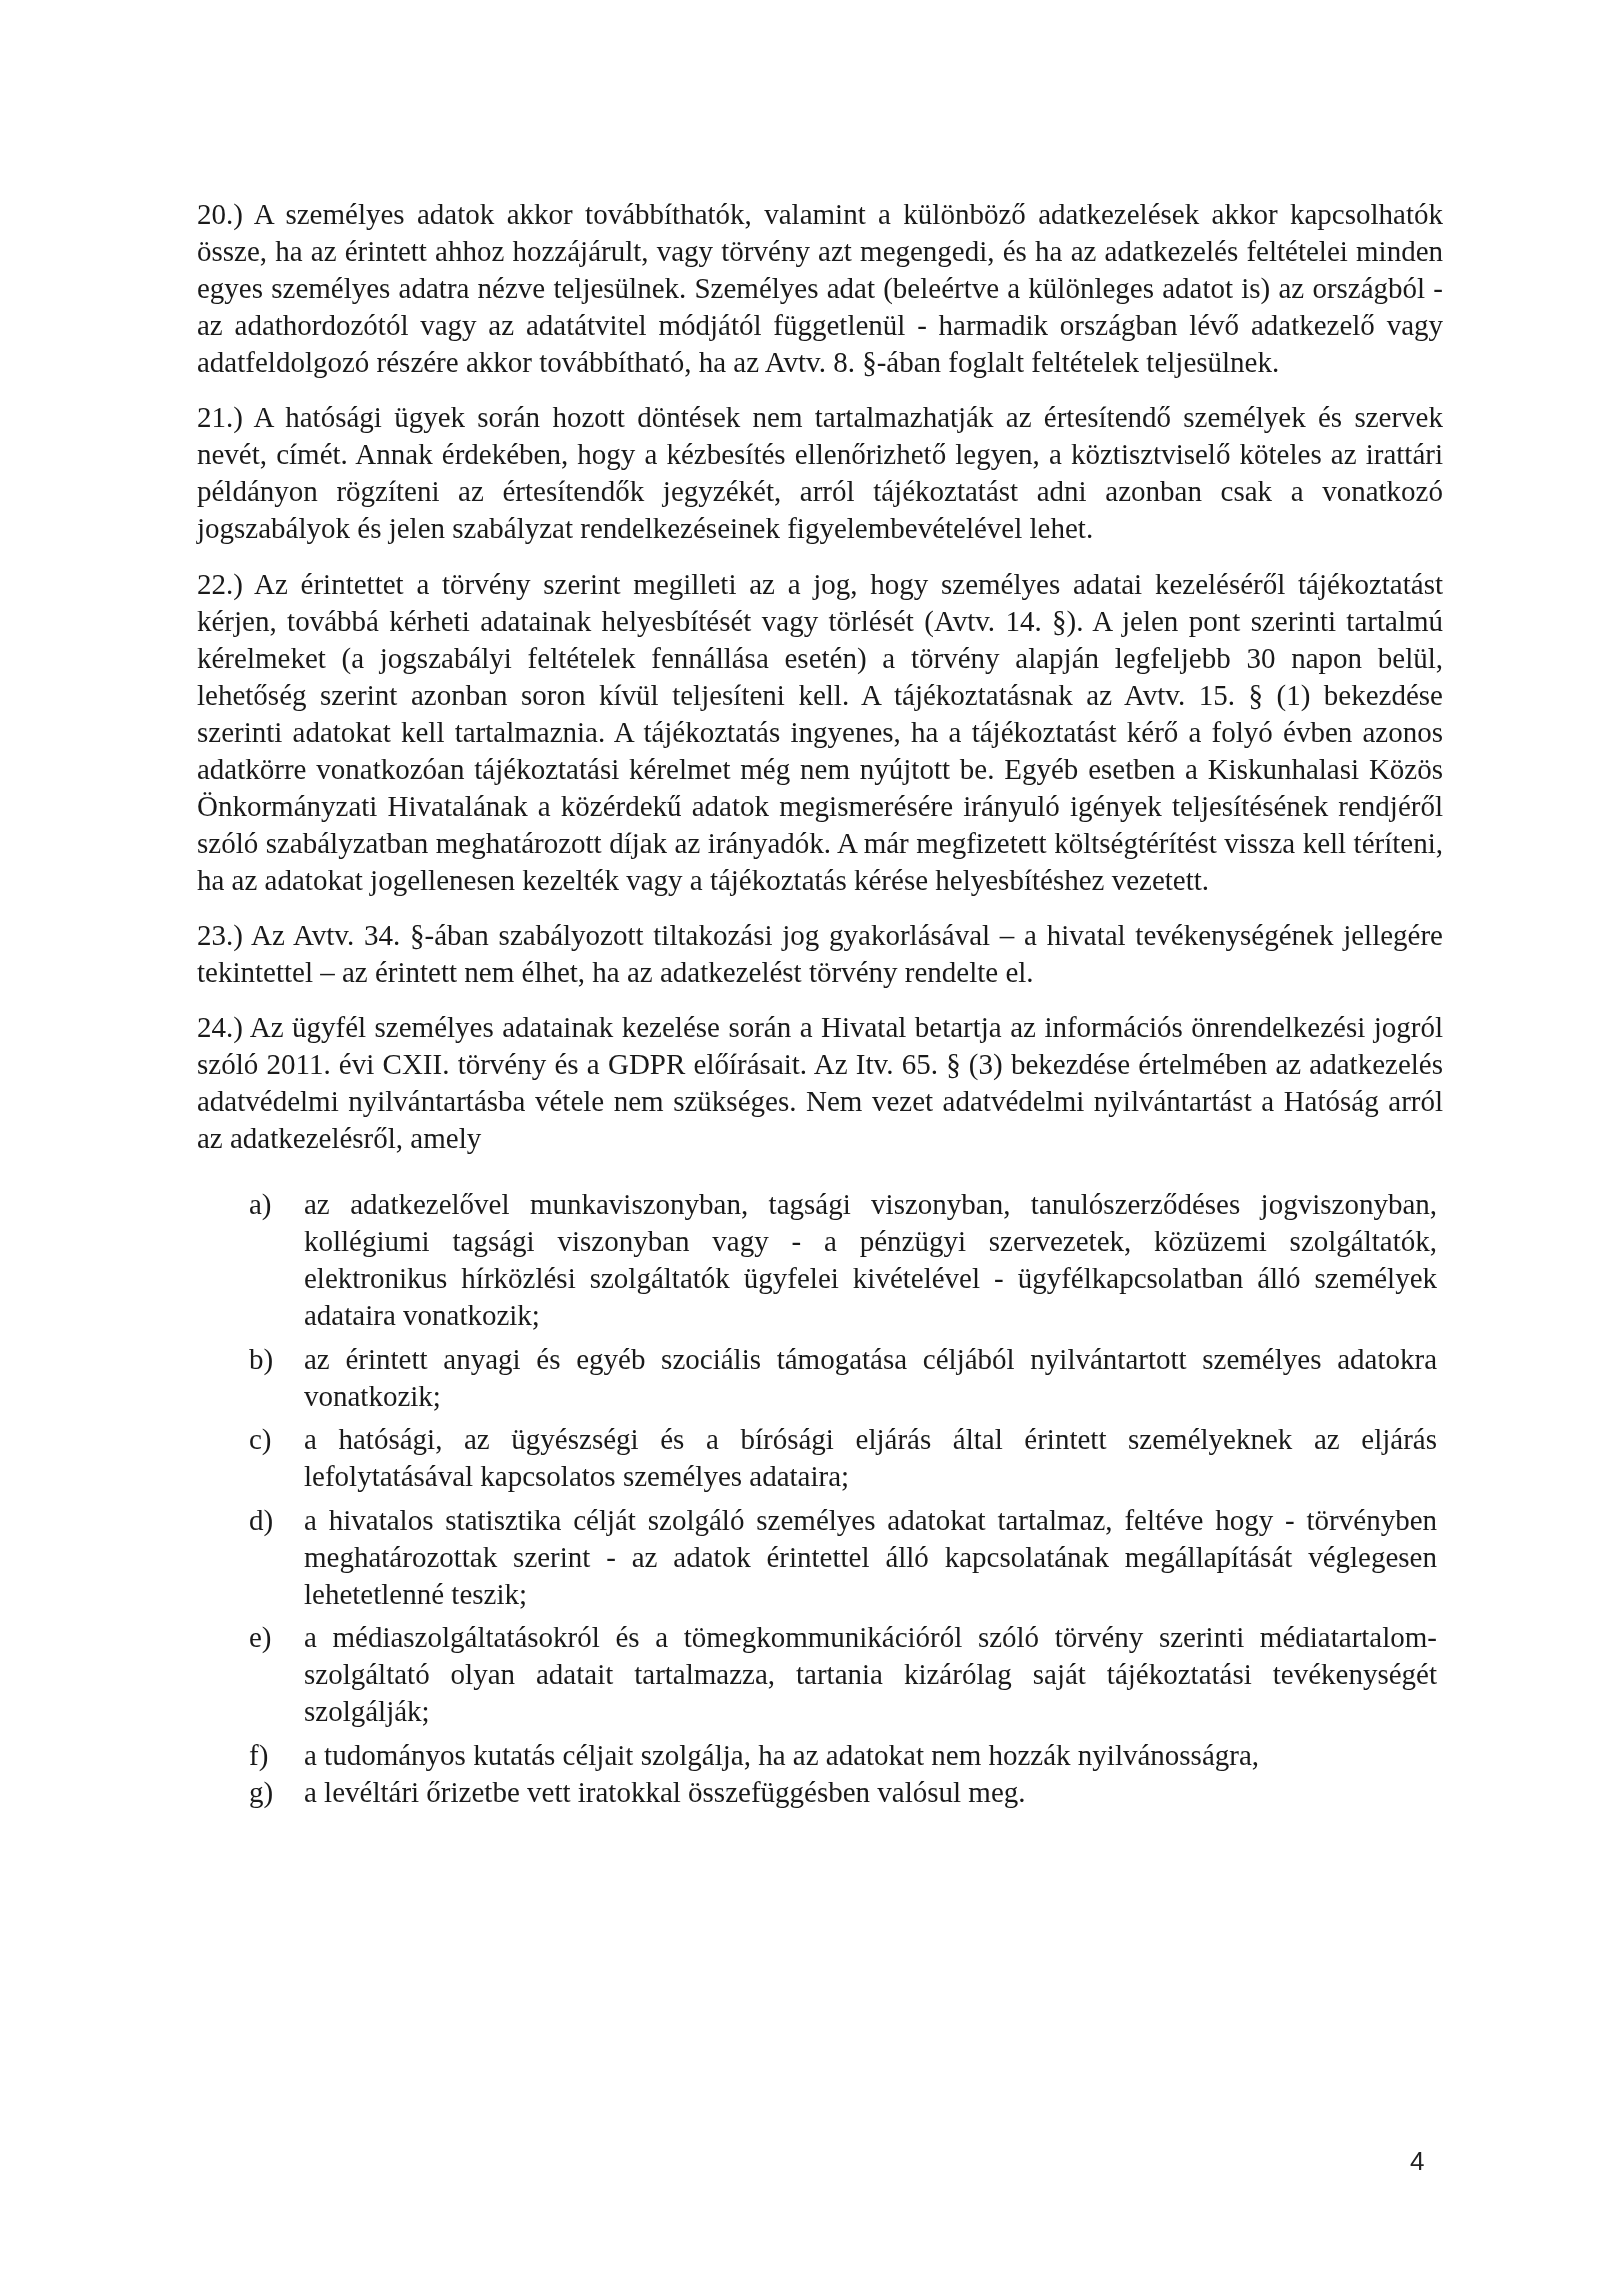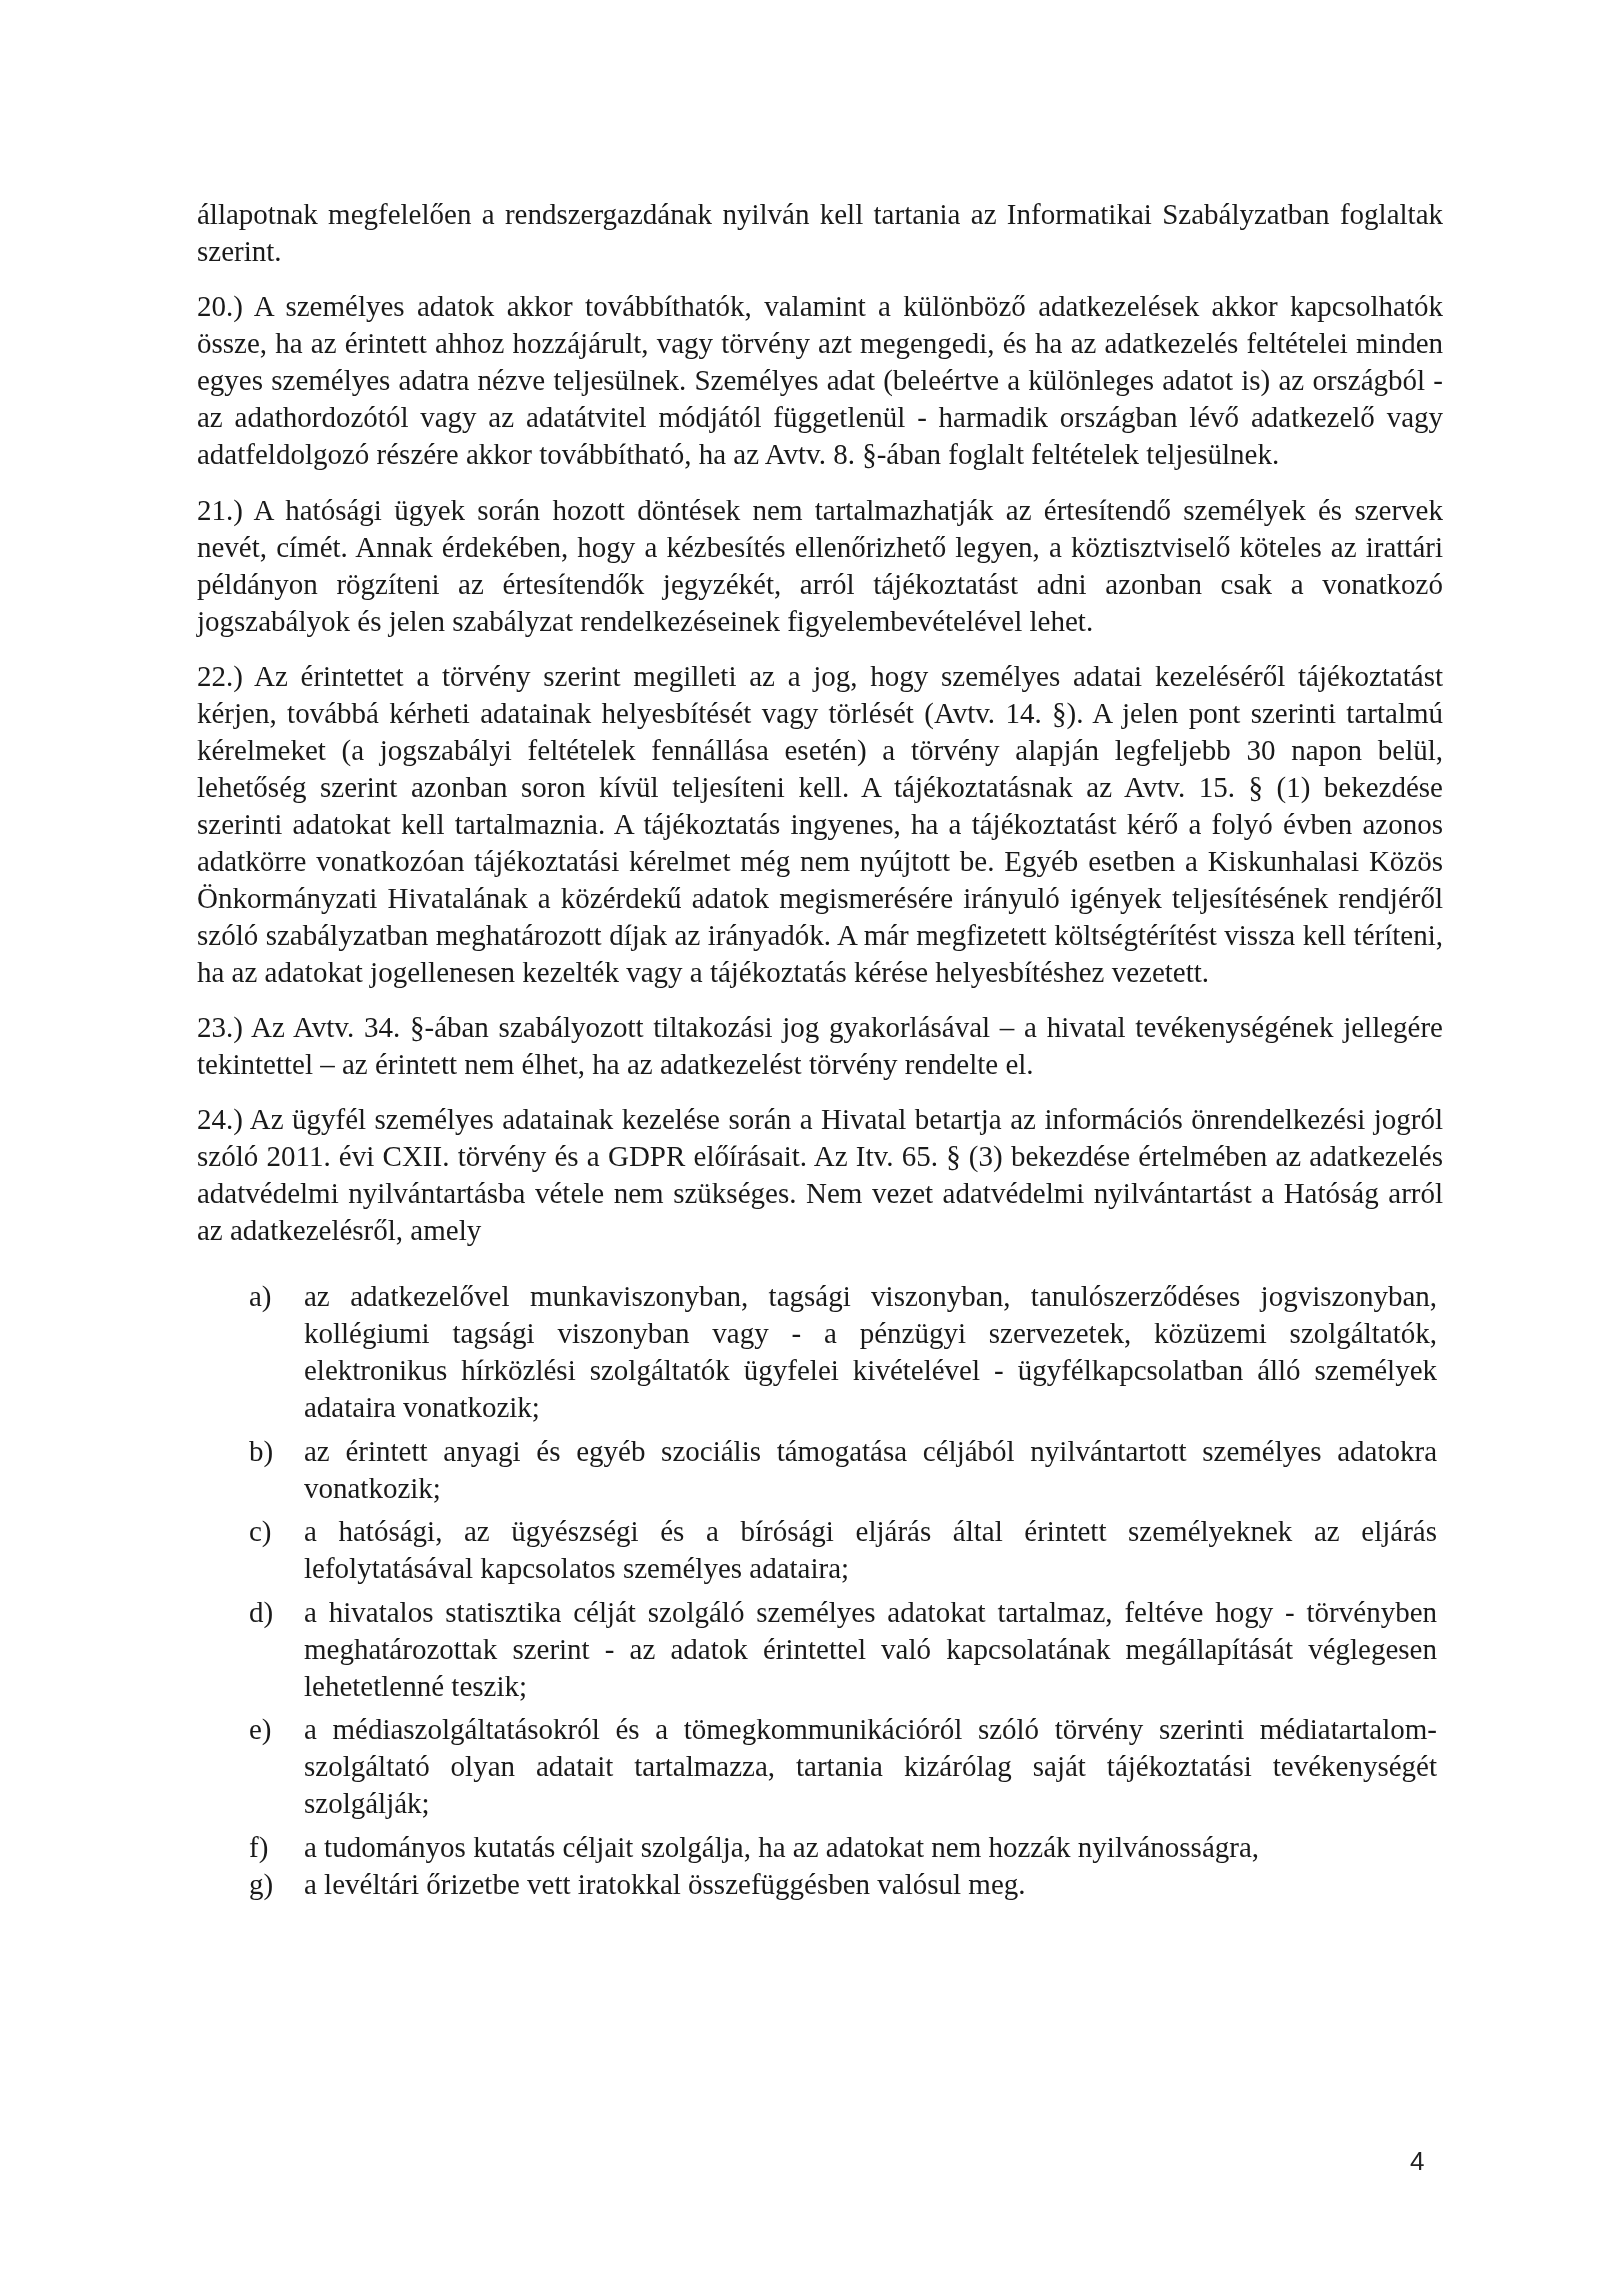--- a/index.html
+++ b/index.html
@@ -61,21 +61,20 @@
       font-family: "Liberation Sans", "DejaVu Sans", sans-serif;
       font-size: 26px;
       line-height: 31px;
       color: #222;
     }
   </style>
 </head>
 <body>
 
 <div class="page">
-  <p class="para first">állapotnak megfelelően a rendszergazdának nyilván kell tartania az Informatikai Szabályzatban foglaltak szerint.</p>
   <p class="para">20.) A személyes adatok akkor továbbíthatók, valamint a különböző adatkezelések akkor kapcsolhatók össze, ha az érintett ahhoz hozzájárult, vagy törvény azt megengedi, és ha az adatkezelés feltételei minden egyes személyes adatra nézve teljesülnek. Személyes adat (beleértve a különleges adatot is) az országból - az adathordozótól vagy az adatátvitel módjától függetlenül - harmadik országban lévő adatkezelő vagy adatfeldolgozó részére akkor továbbítható, ha az Avtv. 8. §-ában foglalt feltételek teljesülnek.</p>
   <p class="para">21.) A hatósági ügyek során hozott döntések nem tartalmazhatják az értesítendő személyek és szervek nevét, címét. Annak érdekében, hogy a kézbesítés ellenőrizhető legyen, a köztisztviselő köteles az irattári példányon rögzíteni az értesítendők jegyzékét, arról tájékoztatást adni azonban csak a vonatkozó jogszabályok és jelen szabályzat rendelkezéseinek figyelembevételével lehet.</p>
   <p class="para">22.) Az érintettet a törvény szerint megilleti az a jog, hogy személyes adatai kezeléséről tájékoztatást kérjen, továbbá kérheti adatainak helyesbítését vagy törlését (Avtv. 14. §). A jelen pont szerinti tartalmú kérelmeket (a jogszabályi feltételek fennállása esetén) a törvény alapján legfeljebb 30 napon belül, lehetőség szerint azonban soron kívül teljesíteni kell. A tájékoztatásnak az Avtv. 15. § (1) bekezdése szerinti adatokat kell tartalmaznia. A tájékoztatás ingyenes, ha a tájékoztatást kérő a folyó évben azonos adatkörre vonatkozóan tájékoztatási kérelmet még nem nyújtott be. Egyéb esetben a Kiskunhalasi Közös Önkormányzati Hivatalának a közérdekű adatok megismerésére irányuló igények teljesítésének rendjéről szóló szabályzatban meghatározott díjak az irányadók. A már megfizetett költségtérítést vissza kell téríteni, ha az adatokat jogellenesen kezelték vagy a tájékoztatás kérése helyesbítéshez vezetett.</p>
   <p class="para">23.) Az Avtv. 34. §-ában szabályozott tiltakozási jog gyakorlásával – a hivatal tevékenységének jellegére tekintettel – az érintett nem élhet, ha az adatkezelést törvény rendelte el.</p>
   <p class="para" style="margin-bottom:8px">24.) Az ügyfél személyes adatainak kezelése során a Hivatal betartja az információs önrendelkezési jogról szóló 2011. évi CXII. törvény és a GDPR előírásait. Az Itv. 65. § (3) bekezdése értelmében az adatkezelés adatvédelmi nyilvántartásba vétele nem szükséges. Nem vezet adatvédelmi nyilvántartást a Hatóság arról az adatkezelésről, amely</p>
 
   <ol class="items">
     <li>
       <span class="marker">a)</span>
       <span>az adatkezelővel munkaviszonyban, tagsági viszonyban, tanulószerződéses jogviszonyban, kollégiumi tagsági viszonyban vagy - a pénzügyi szervezetek, közüzemi szolgáltatók, elektronikus hírközlési szolgáltatók ügyfelei kivételével - ügyfélkapcsolatban álló személyek adataira vonatkozik;</span>
@@ -83,21 +82,21 @@
     <li>
       <span class="marker">b)</span>
       <span>az érintett anyagi és egyéb szociális támogatása céljából nyilvántartott személyes adatokra vonatkozik;</span>
     </li>
     <li>
       <span class="marker">c)</span>
       <span>a hatósági, az ügyészségi és a bírósági eljárás által érintett személyeknek az eljárás lefolytatásával kapcsolatos személyes adataira;</span>
     </li>
     <li>
       <span class="marker">d)</span>
-      <span>a hivatalos statisztika célját szolgáló személyes adatokat tartalmaz, feltéve hogy - törvényben meghatározottak szerint - az adatok érintettel való kapcsolatának megállapítását véglegesen lehetetlenné teszik;</span>
+      <span>a hivatalos statisztika célját szolgáló személyes adatokat tartalmaz, feltéve hogy - törvényben meghatározottak szerint - az adatok érintettel álló kapcsolatának megállapítását véglegesen lehetetlenné teszik;</span>
     </li>
     <li>
       <span class="marker">e)</span>
       <span>a médiaszolgáltatásokról és a tömegkommunikációról szóló törvény szerinti médiatartalom-szolgáltató olyan adatait tartalmazza, tartania kizárólag saját tájékoztatási tevékenységét szolgálják;</span>
     </li>
     <li class="tight">
       <span class="marker">f)</span>
       <span>a tudományos kutatás céljait szolgálja, ha az adatokat nem hozzák nyilvánosságra,</span>
     </li>
     <li class="tight">

